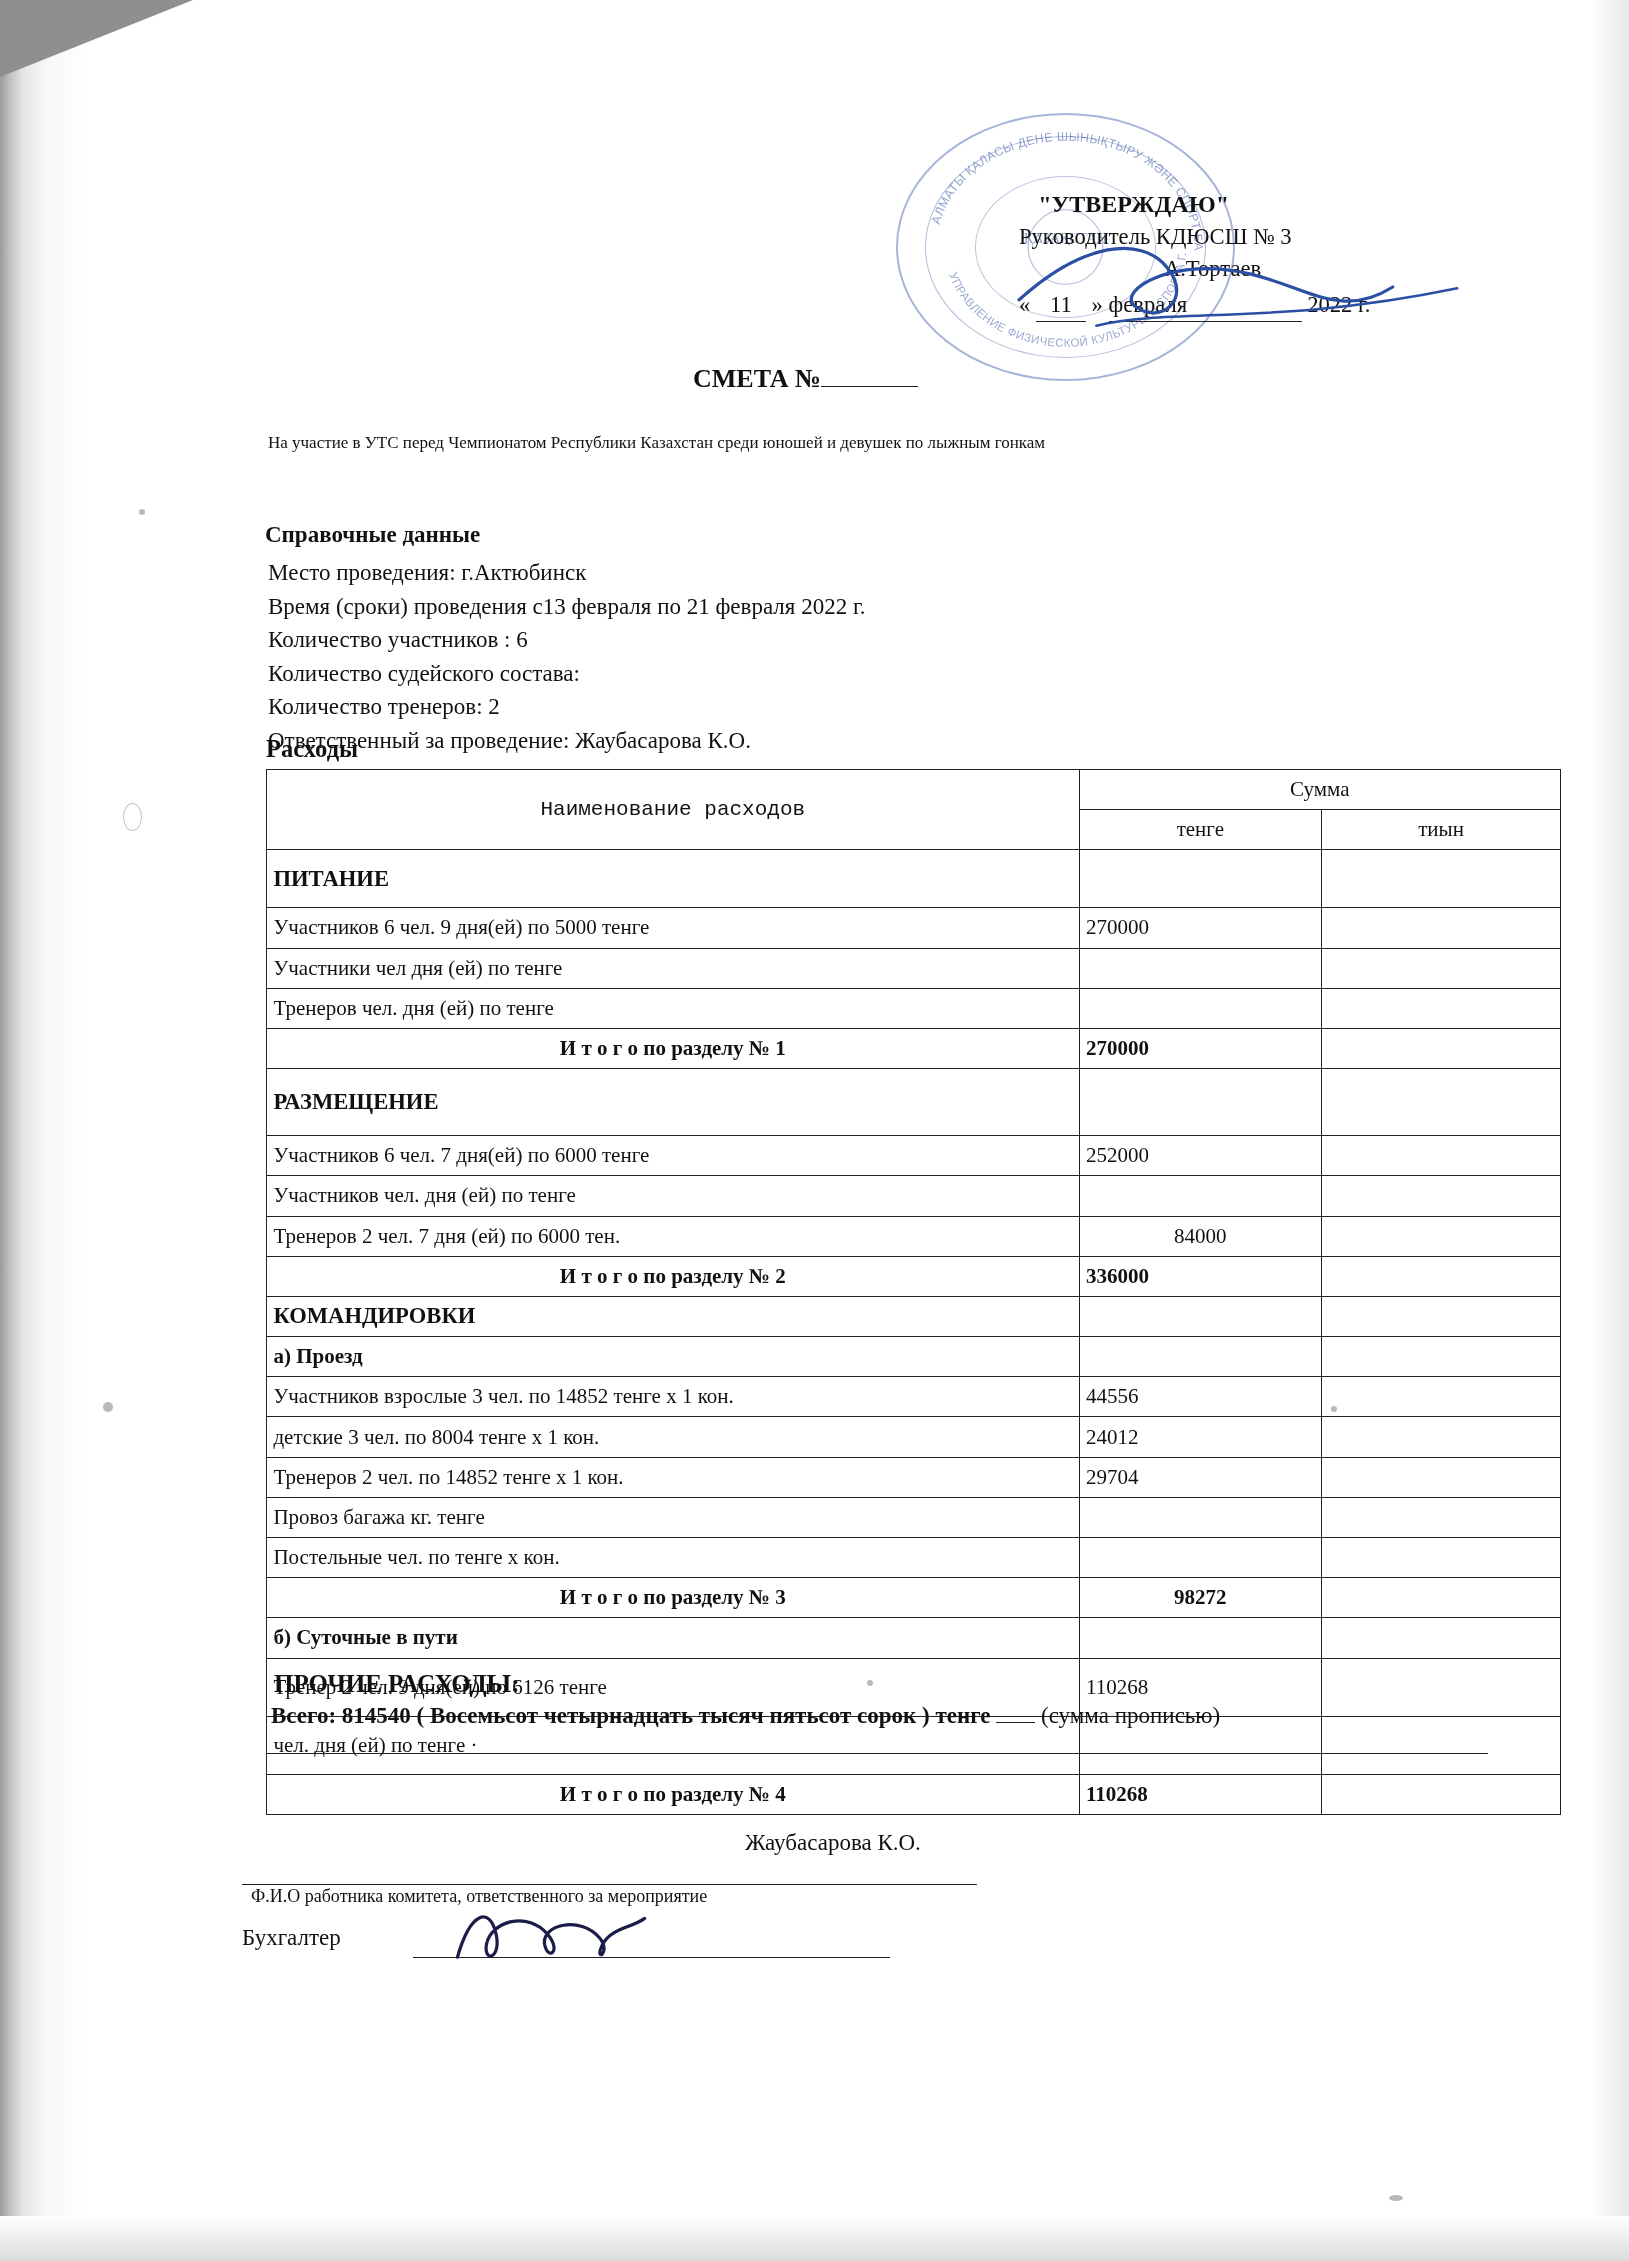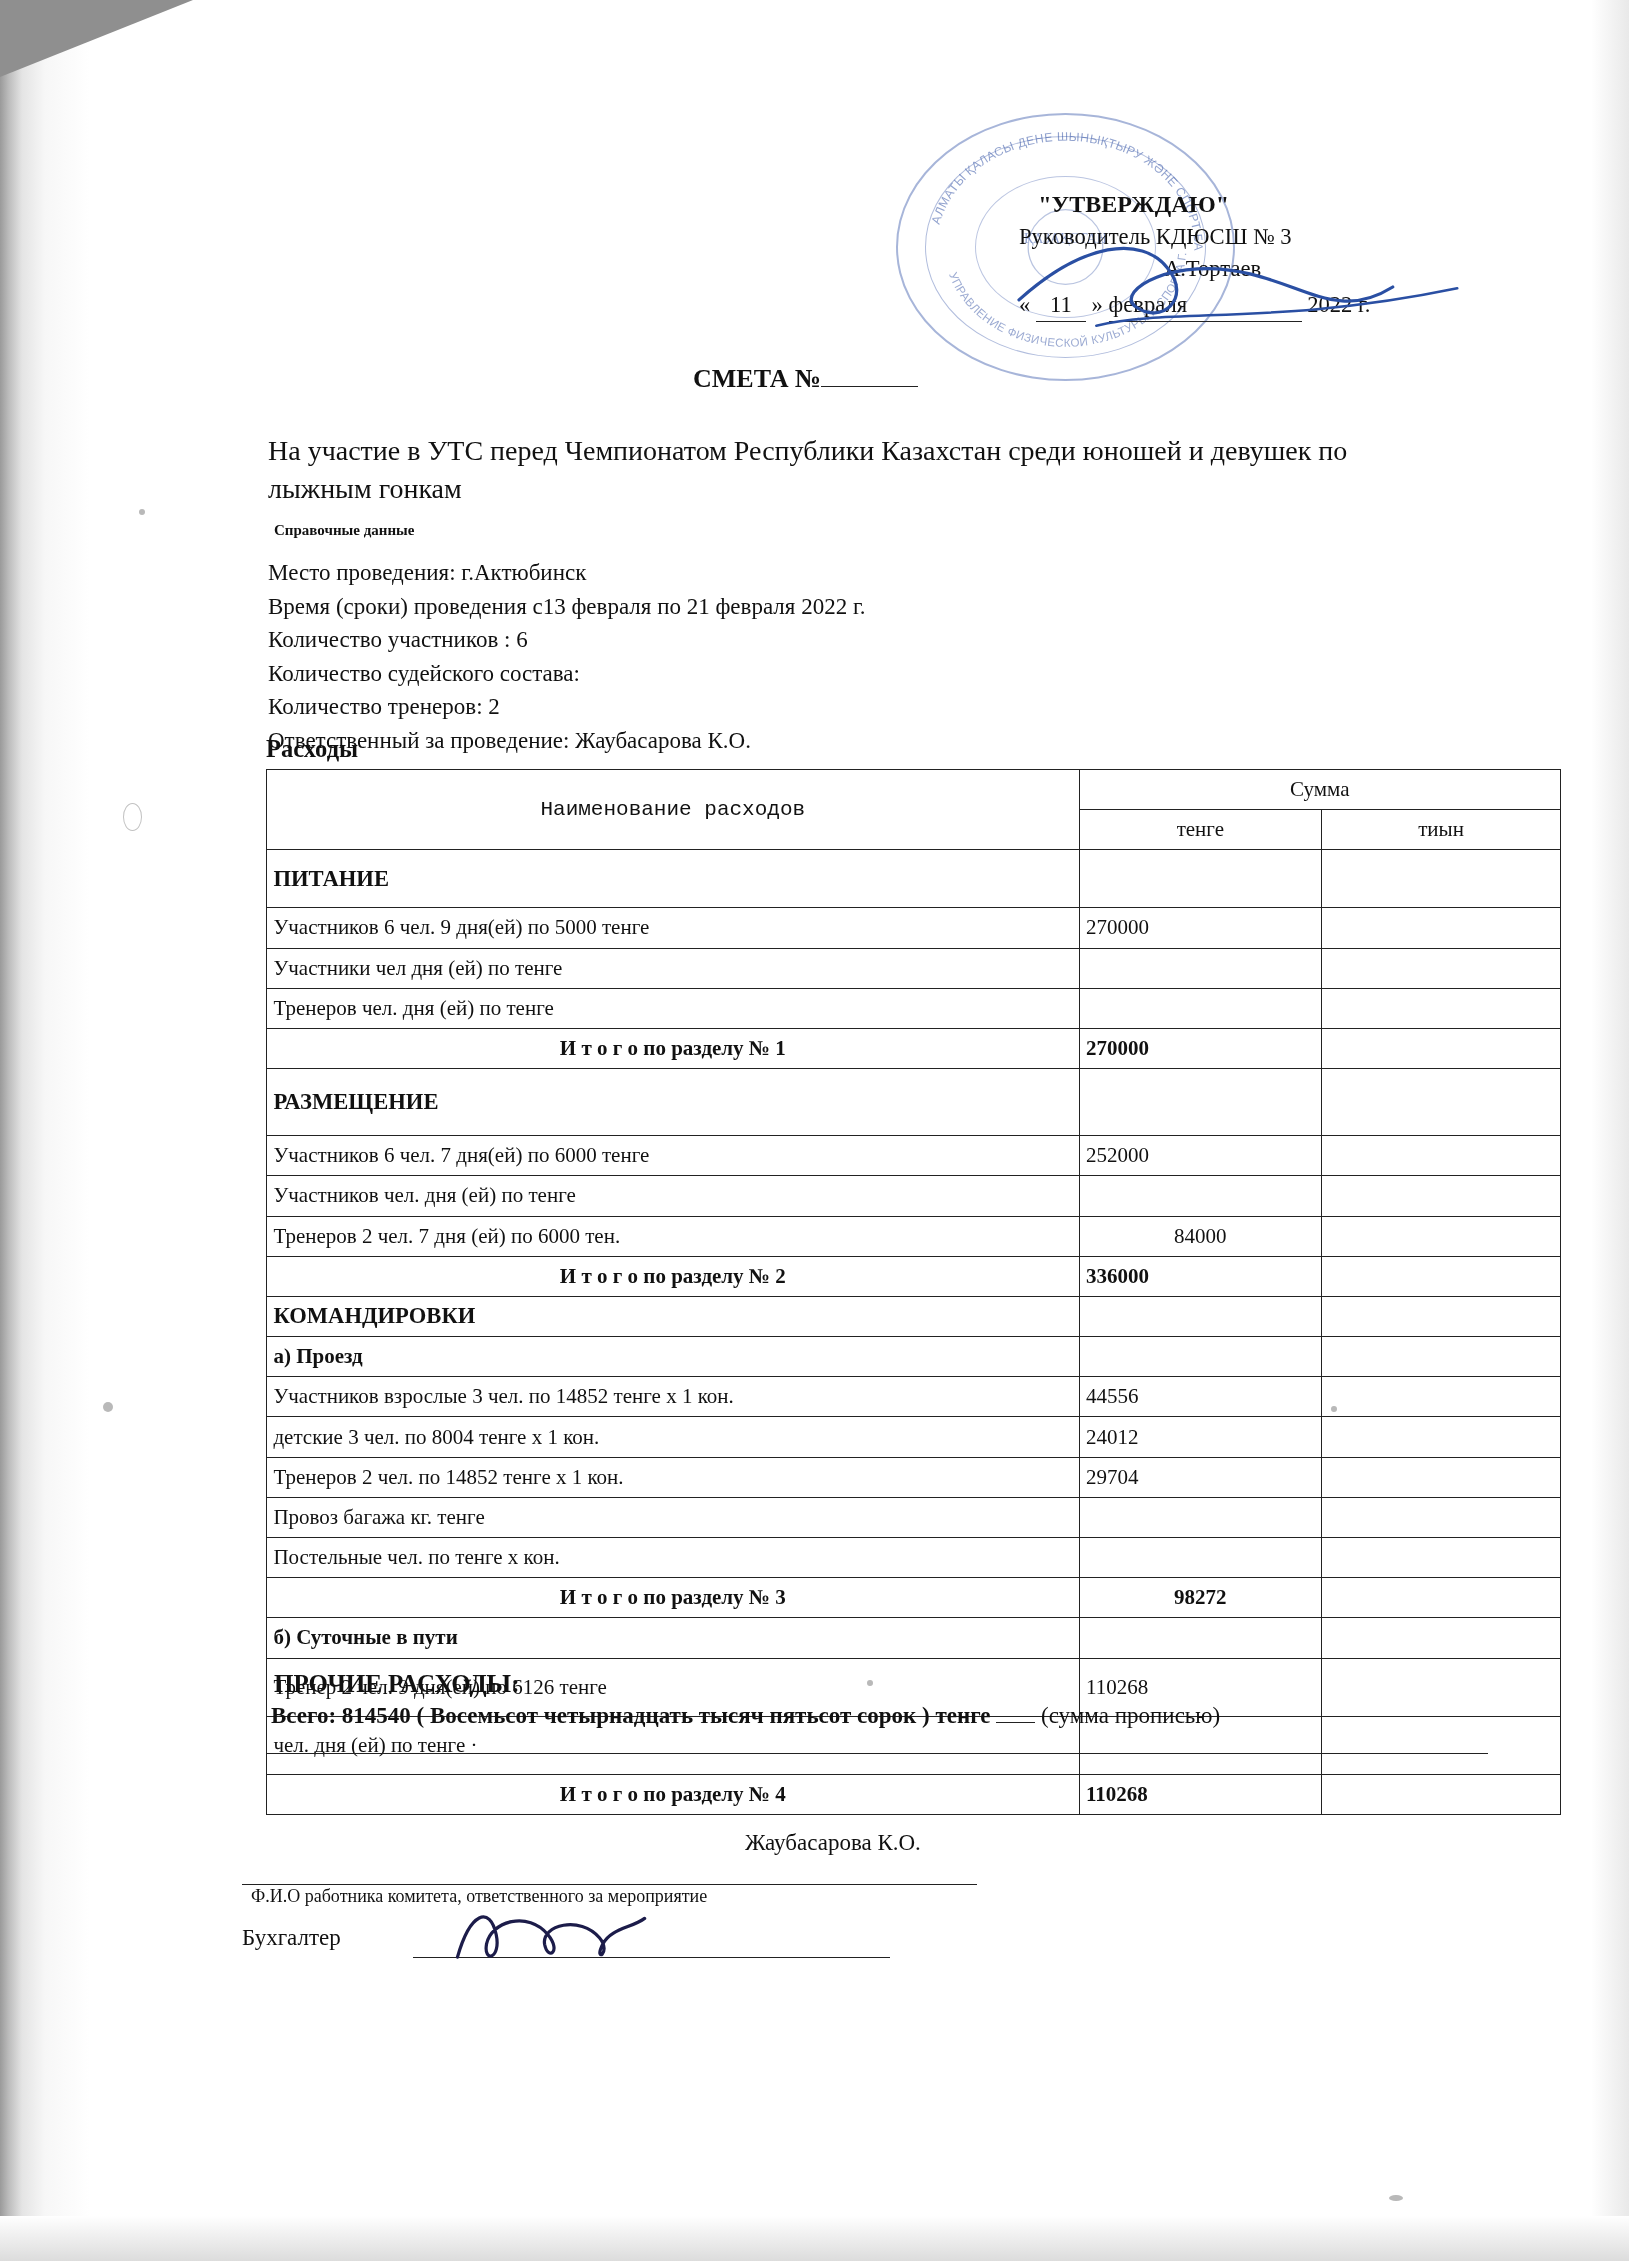--- a/index.html
+++ b/index.html
@@ -154,29 +154,29 @@
     display: inline-block;
     min-width: 97px;
     border-bottom: 1.3px solid #222;
   }
 
   .subject {
     position: absolute;
     left: 268px;
     top: 432px;
     width: 1180px;
-    font-size: 28px;
+    font-size: 17px;
     line-height: 1.35;
   }
 
   .ref-head {
     position: absolute;
-    left: 274px;
+    left: 265px;
     top: 522px;
-    font-size: 15px;
+    font-size: 23px;
     font-weight: bold;
   }
   .ref-list {
     position: absolute;
     left: 268px;
     top: 556px;
     font-size: 23px;
     line-height: 1.46;
   }
   .expenses-head {

